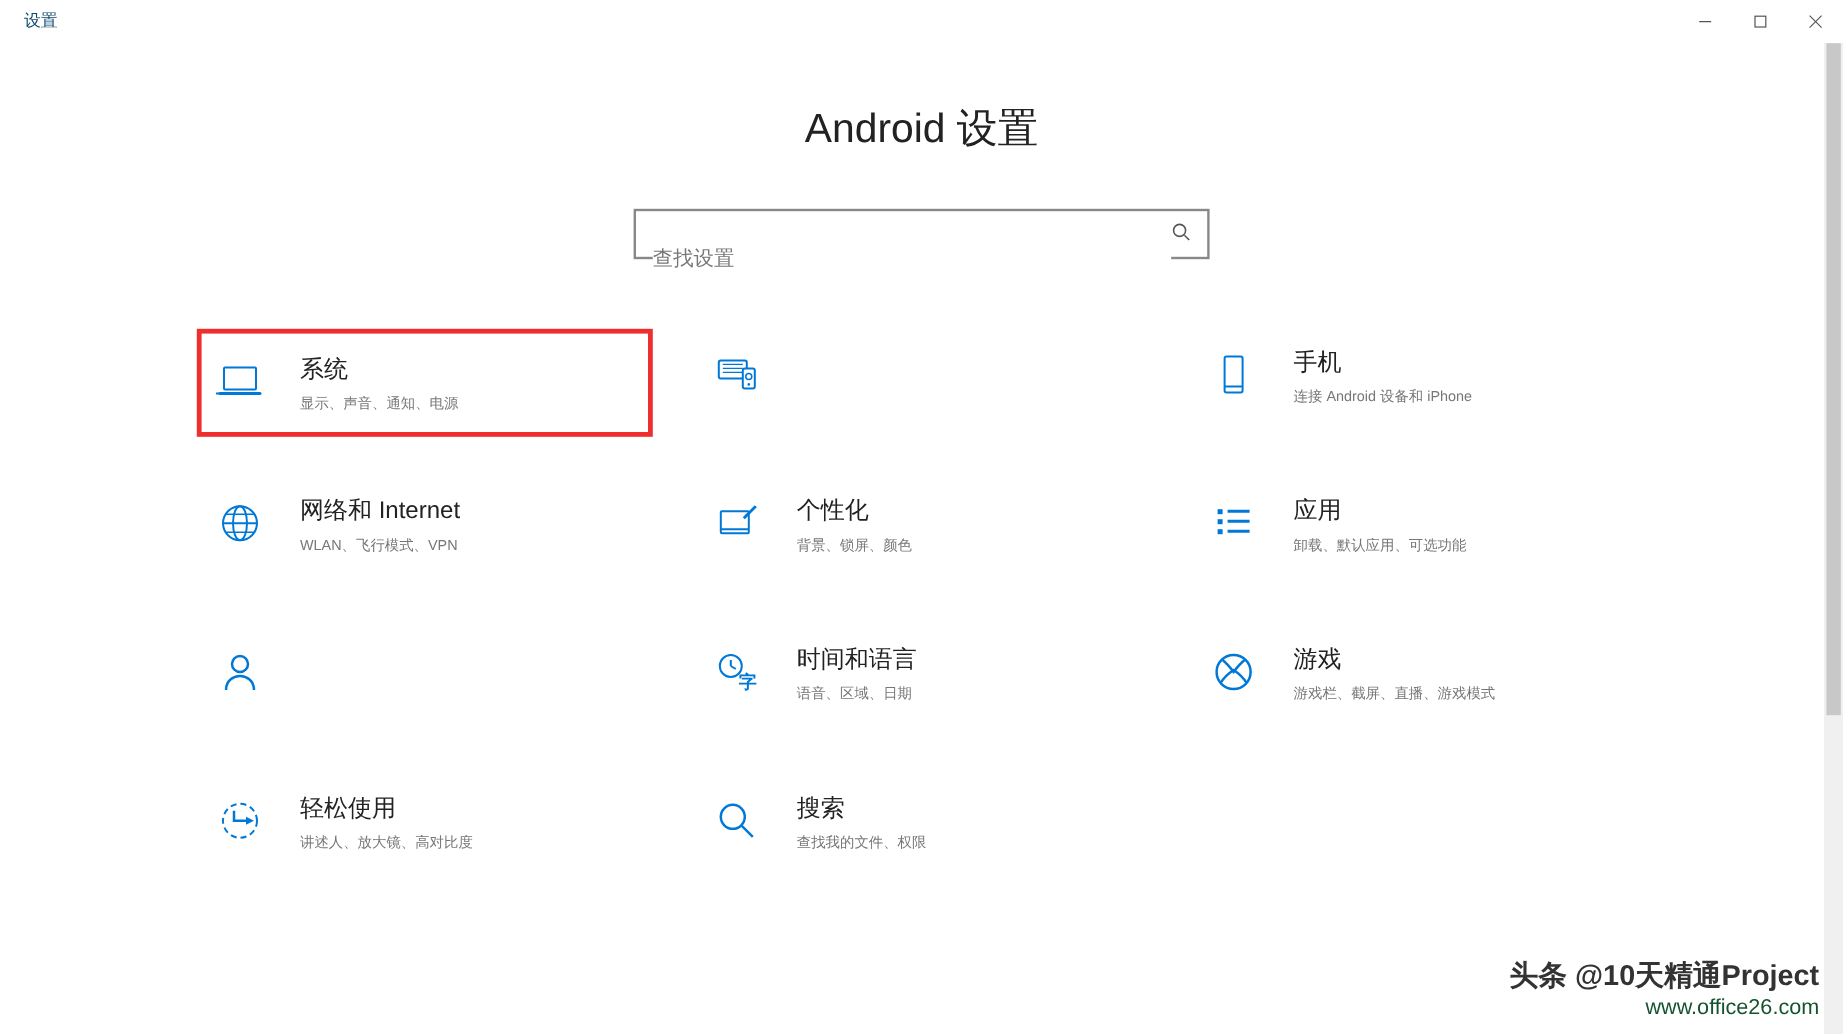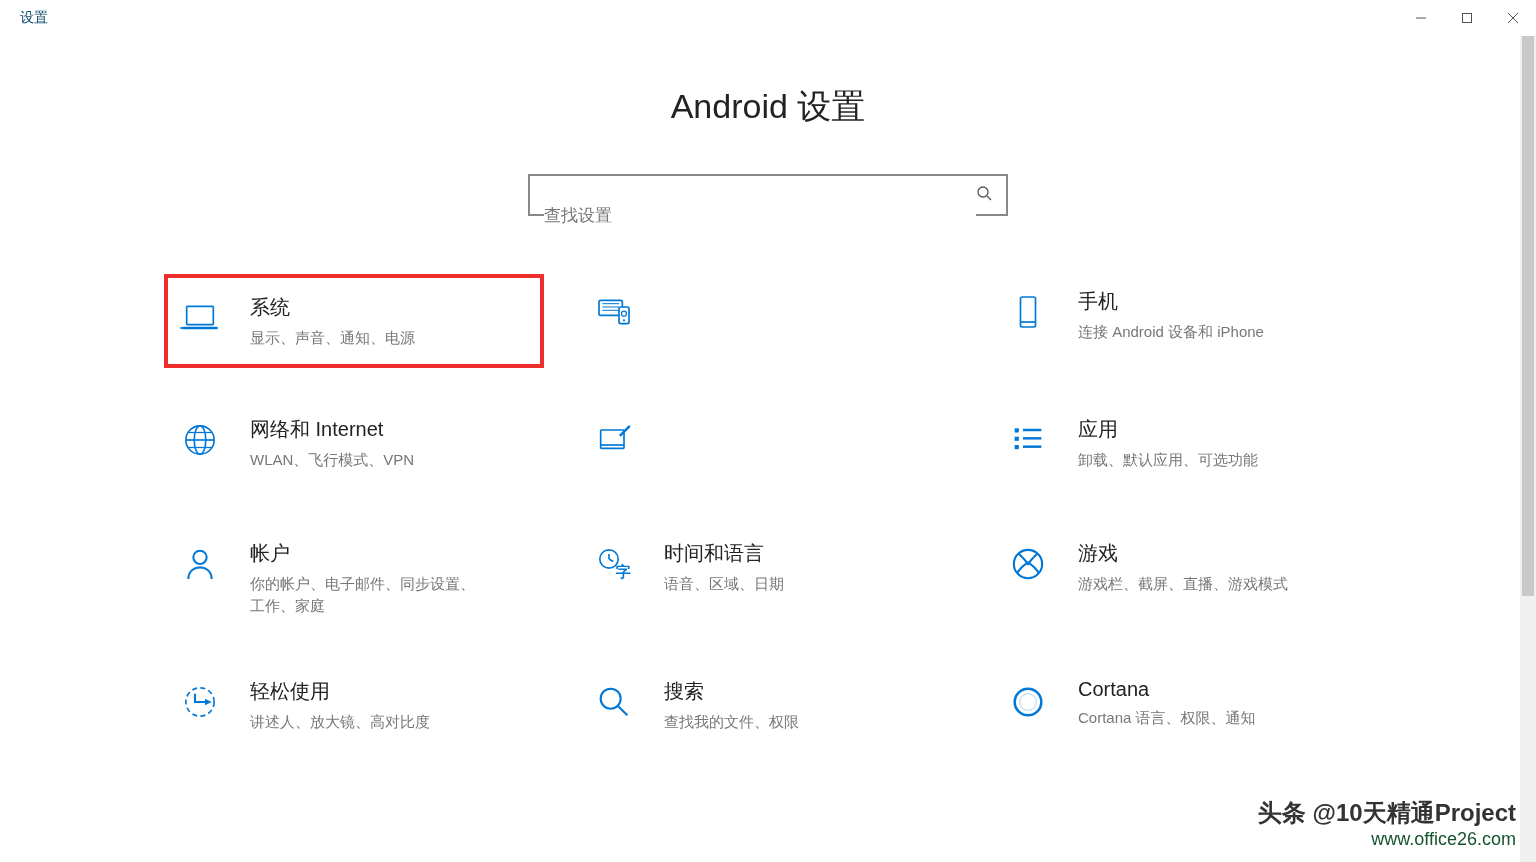--- a/index.html
+++ b/index.html
@@ -100,21 +100,21 @@
   margin-top: 4px;
 }
 .tile-icon svg { width: 40px; height: 40px; }
 .tile-text { flex: 1; padding-top: 2px; }
 .tile-title {
   font-size: 20px;
   color: #222;
   margin-bottom: 6px;
 }
 .tile-desc {
-  font-size: 15px;
+  font-size: 12px;
   color: #777;
   line-height: 1.5;
   max-width: 230px;
 }
 .watermark {
   position: absolute;
   right: 20px;
   bottom: 12px;
   text-align: right;
 }
@@ -245,20 +245,24 @@
   </div>
 
   <div class="tile">
     <span class="tile-icon">
       <svg viewBox="0 0 48 48">
           <rect x="8" y="12" width="28" height="22" rx="1" fill="none" stroke="currentColor" stroke-width="2"></rect>
           <line x1="8" y1="30" x2="36" y2="30" stroke="currentColor" stroke-width="2"></line>
           <path d="M30 18 L42 6 L44 8 L32 20 Z" fill="currentColor"></path>
         </svg>
     </span>
+    <div class="tile-text">
+      <div class="tile-title">个性化</div>
+      <div class="tile-desc">背景、锁屏、颜色</div>
+    </div>
   </div>
 
   <div class="tile">
     <span class="tile-icon">
       <svg viewBox="0 0 48 48">
           <rect x="8" y="10" width="5" height="5" fill="currentColor"></rect>
           <rect x="8" y="20" width="5" height="5" fill="currentColor"></rect>
           <rect x="8" y="30" width="5" height="5" fill="currentColor"></rect>
           <line x1="18" y1="12" x2="40" y2="12" stroke="currentColor" stroke-width="3"></line>
           <line x1="18" y1="22" x2="40" y2="22" stroke="currentColor" stroke-width="3"></line>
@@ -271,24 +275,20 @@
     </div>
   </div>
 
   <div class="tile">
     <span class="tile-icon">
       <svg viewBox="0 0 48 48">
           <circle cx="24" cy="16" r="8" fill="none" stroke="currentColor" stroke-width="2.5"></circle>
           <path d="M10 42 C10 32 18 28 24 28 C30 28 38 32 38 42" fill="none" stroke="currentColor" stroke-width="2.5"></path>
         </svg>
     </span>
-    <div class="tile-text">
-      <div class="tile-title">帐户</div>
-      <div class="tile-desc">你的帐户、电子邮件、同步设置、工作、家庭</div>
-    </div>
   </div>
 
   <div class="tile">
     <span class="tile-icon">
       <svg viewBox="0 0 48 48">
           <circle cx="18" cy="18" r="11" fill="none" stroke="currentColor" stroke-width="2"></circle>
           <line x1="18" y1="12" x2="18" y2="18" stroke="currentColor" stroke-width="2"></line>
           <line x1="18" y1="18" x2="23" y2="21" stroke="currentColor" stroke-width="2"></line>
           <text x="26" y="40" font-size="18" font-weight="600" fill="currentColor" font-family="sans-serif">字</text>
         </svg>
@@ -333,32 +333,20 @@
           <circle cx="20" cy="20" r="12" fill="none" stroke="currentColor" stroke-width="2.5"></circle>
           <line x1="29" y1="29" x2="40" y2="40" stroke="currentColor" stroke-width="2.5"></line>
         </svg>
     </span>
     <div class="tile-text">
       <div class="tile-title">搜索</div>
       <div class="tile-desc">查找我的文件、权限</div>
     </div>
   </div>
 
-  <div class="tile">
-    <span class="tile-icon">
-      <svg viewBox="0 0 48 48">
-          <circle cx="24" cy="24" r="16" fill="none" stroke="currentColor" stroke-width="3"></circle>
-          <circle cx="24" cy="24" r="10" fill="none" stroke="currentColor" stroke-width="1" opacity="0.4"></circle>
-        </svg>
-    </span>
-    <div class="tile-text">
-      <div class="tile-title">Cortana</div>
-      <div class="tile-desc">Cortana 语言、权限、通知</div>
-    </div>
-  </div>
 
 </div>
 
 <div class="scrollbar">
   <div class="scrollbar-thumb"></div>
 </div>
 
 <div class="watermark">
   <div class="watermark-main">头条 @10天精通Project</div>
   <div class="watermark-sub">www.office26.com</div>

